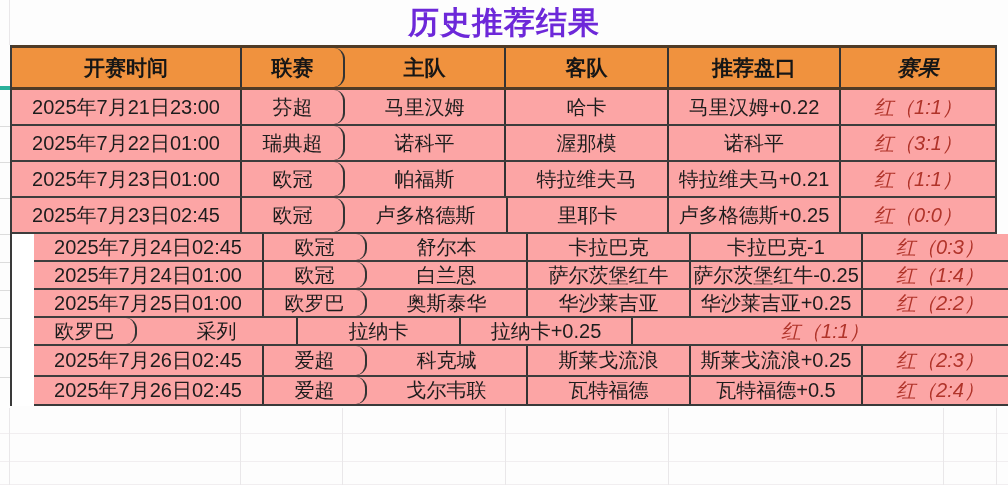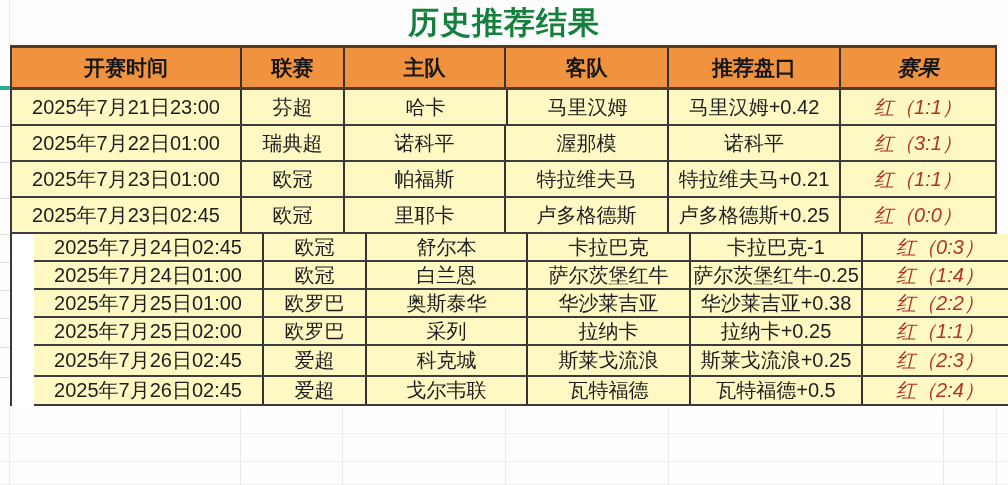--- a/index.html
+++ b/index.html
@@ -18,21 +18,21 @@
   .sheet-title {
     position: absolute;
     top: 2px;
     left: 0;
     width: 1008px;
     height: 42px;
     line-height: 42px;
     text-align: center;
     font-size: 31px;
     font-weight: bold;
-    color: #15803d;
+    color: #6d28d9;
     letter-spacing: 1px;
   }
 
   .results-table {
     position: absolute;
     left: 10px;
     top: 45px;
     width: 987px;
     border-left: 2px solid #3a3a3a;
     border-right: 2px solid #3a3a3a;
@@ -43,40 +43,40 @@
 
   .header-row {
     height: 45px;
     background: #f0923e;
     border-top: 3px solid #4f3b26;
     border-bottom: 3px solid #4f3b26;
     font-weight: bold;
   }
   .header-row .tcell { font-size: 21px; color: #161616; }
 
-  .data-row { border-bottom: 2px solid #3d3d3d; background: #fef9c3; }
+  .data-row { border-bottom: 2px solid #3d3d3d; background: #fca5a5; }
   .data-row:nth-child(-n+4) { height: 36px; }
   .data-row:nth-child(n+5)  { height: 28px; margin-left: 22px; }
   .data-row:nth-child(9)    { height: 31px; }
   .data-row:nth-child(10)   { height: 29px; border-bottom: 2.5px solid #3a3a3a; }
 
   .tcell {
     display: flex;
     align-items: center;
     justify-content: center;
     font-size: 20px;
     color: #1d1d1d;
     border-right: 2px solid #333333;
     overflow: hidden;
     white-space: nowrap;
   }
   .tcell:last-child { border-right: none; font-style: italic; }
 
   .c0 { width: 230px; }
-  .c1 { width: 103px; }
+  .c1 { width: 103px; border-radius: 11px; }
   .c2 { width: 161px; }
   .c3 { width: 163px; }
   .c4 { width: 172px; }
   .c5 { width: 109px; flex: 1; }
 
   .result-cell { color: #b0342a; }
 
   
   .gridline { position: absolute; background: #e9e7e9; }
   .gridline.h { height: 1px; background: #f1eef0; }
@@ -121,23 +121,23 @@
         <div class="tcell c1">联赛</div>
         <div class="tcell c2">主队</div>
         <div class="tcell c3">客队</div>
         <div class="tcell c4">推荐盘口</div>
         <div class="tcell c5">赛果</div>
       </div>
     <div id="table-body">
         <div class="trow data-row">
           <div class="tcell c0">2025年7月21日23:00</div>
           <div class="tcell c1">芬超</div>
+          <div class="tcell c2">马里汉姆</div>
           <div class="tcell c3">哈卡</div>
-          <div class="tcell c2">马里汉姆</div>
-          <div class="tcell c4">马里汉姆+0.42</div>
+          <div class="tcell c4">马里汉姆+0.22</div>
           <div class="tcell c5 result-cell">红（1:1）</div>
         </div>
         <div class="trow data-row">
           <div class="tcell c0">2025年7月22日01:00</div>
           <div class="tcell c1">瑞典超</div>
           <div class="tcell c2">诺科平</div>
           <div class="tcell c3">渥那模</div>
           <div class="tcell c4">诺科平</div>
           <div class="tcell c5 result-cell">红（3:1）</div>
         </div>
@@ -145,22 +145,22 @@
           <div class="tcell c0">2025年7月23日01:00</div>
           <div class="tcell c1">欧冠</div>
           <div class="tcell c2">帕福斯</div>
           <div class="tcell c3">特拉维夫马</div>
           <div class="tcell c4">特拉维夫马+0.21</div>
           <div class="tcell c5 result-cell">红（1:1）</div>
         </div>
         <div class="trow data-row">
           <div class="tcell c0">2025年7月23日02:45</div>
           <div class="tcell c1">欧冠</div>
+          <div class="tcell c3">卢多格德斯</div>
           <div class="tcell c2">里耶卡</div>
-          <div class="tcell c3">卢多格德斯</div>
           <div class="tcell c4">卢多格德斯+0.25</div>
           <div class="tcell c5 result-cell">红（0:0）</div>
         </div>
         <div class="trow data-row">
           <div class="tcell c0">2025年7月24日02:45</div>
           <div class="tcell c1">欧冠</div>
           <div class="tcell c2">舒尔本</div>
           <div class="tcell c3">卡拉巴克</div>
           <div class="tcell c4">卡拉巴克-1</div>
           <div class="tcell c5 result-cell">红（0:3）</div>
@@ -171,25 +171,24 @@
           <div class="tcell c2">白兰恩</div>
           <div class="tcell c3">萨尔茨堡红牛</div>
           <div class="tcell c4">萨尔茨堡红牛-0.25</div>
           <div class="tcell c5 result-cell">红（1:4）</div>
         </div>
         <div class="trow data-row">
           <div class="tcell c0">2025年7月25日01:00</div>
           <div class="tcell c1">欧罗巴</div>
           <div class="tcell c2">奥斯泰华</div>
           <div class="tcell c3">华沙莱吉亚</div>
-          <div class="tcell c4">华沙莱吉亚+0.38</div>
+          <div class="tcell c4">华沙莱吉亚+0.25</div>
           <div class="tcell c5 result-cell">红（2:2）</div>
         </div>
         <div class="trow data-row">
-          <div class="tcell c0">2025年7月25日02:00</div>
           <div class="tcell c1">欧罗巴</div>
           <div class="tcell c2">采列</div>
           <div class="tcell c3">拉纳卡</div>
           <div class="tcell c4">拉纳卡+0.25</div>
           <div class="tcell c5 result-cell">红（1:1）</div>
         </div>
         <div class="trow data-row">
           <div class="tcell c0">2025年7月26日02:45</div>
           <div class="tcell c1">爱超</div>
           <div class="tcell c2">科克城</div>

